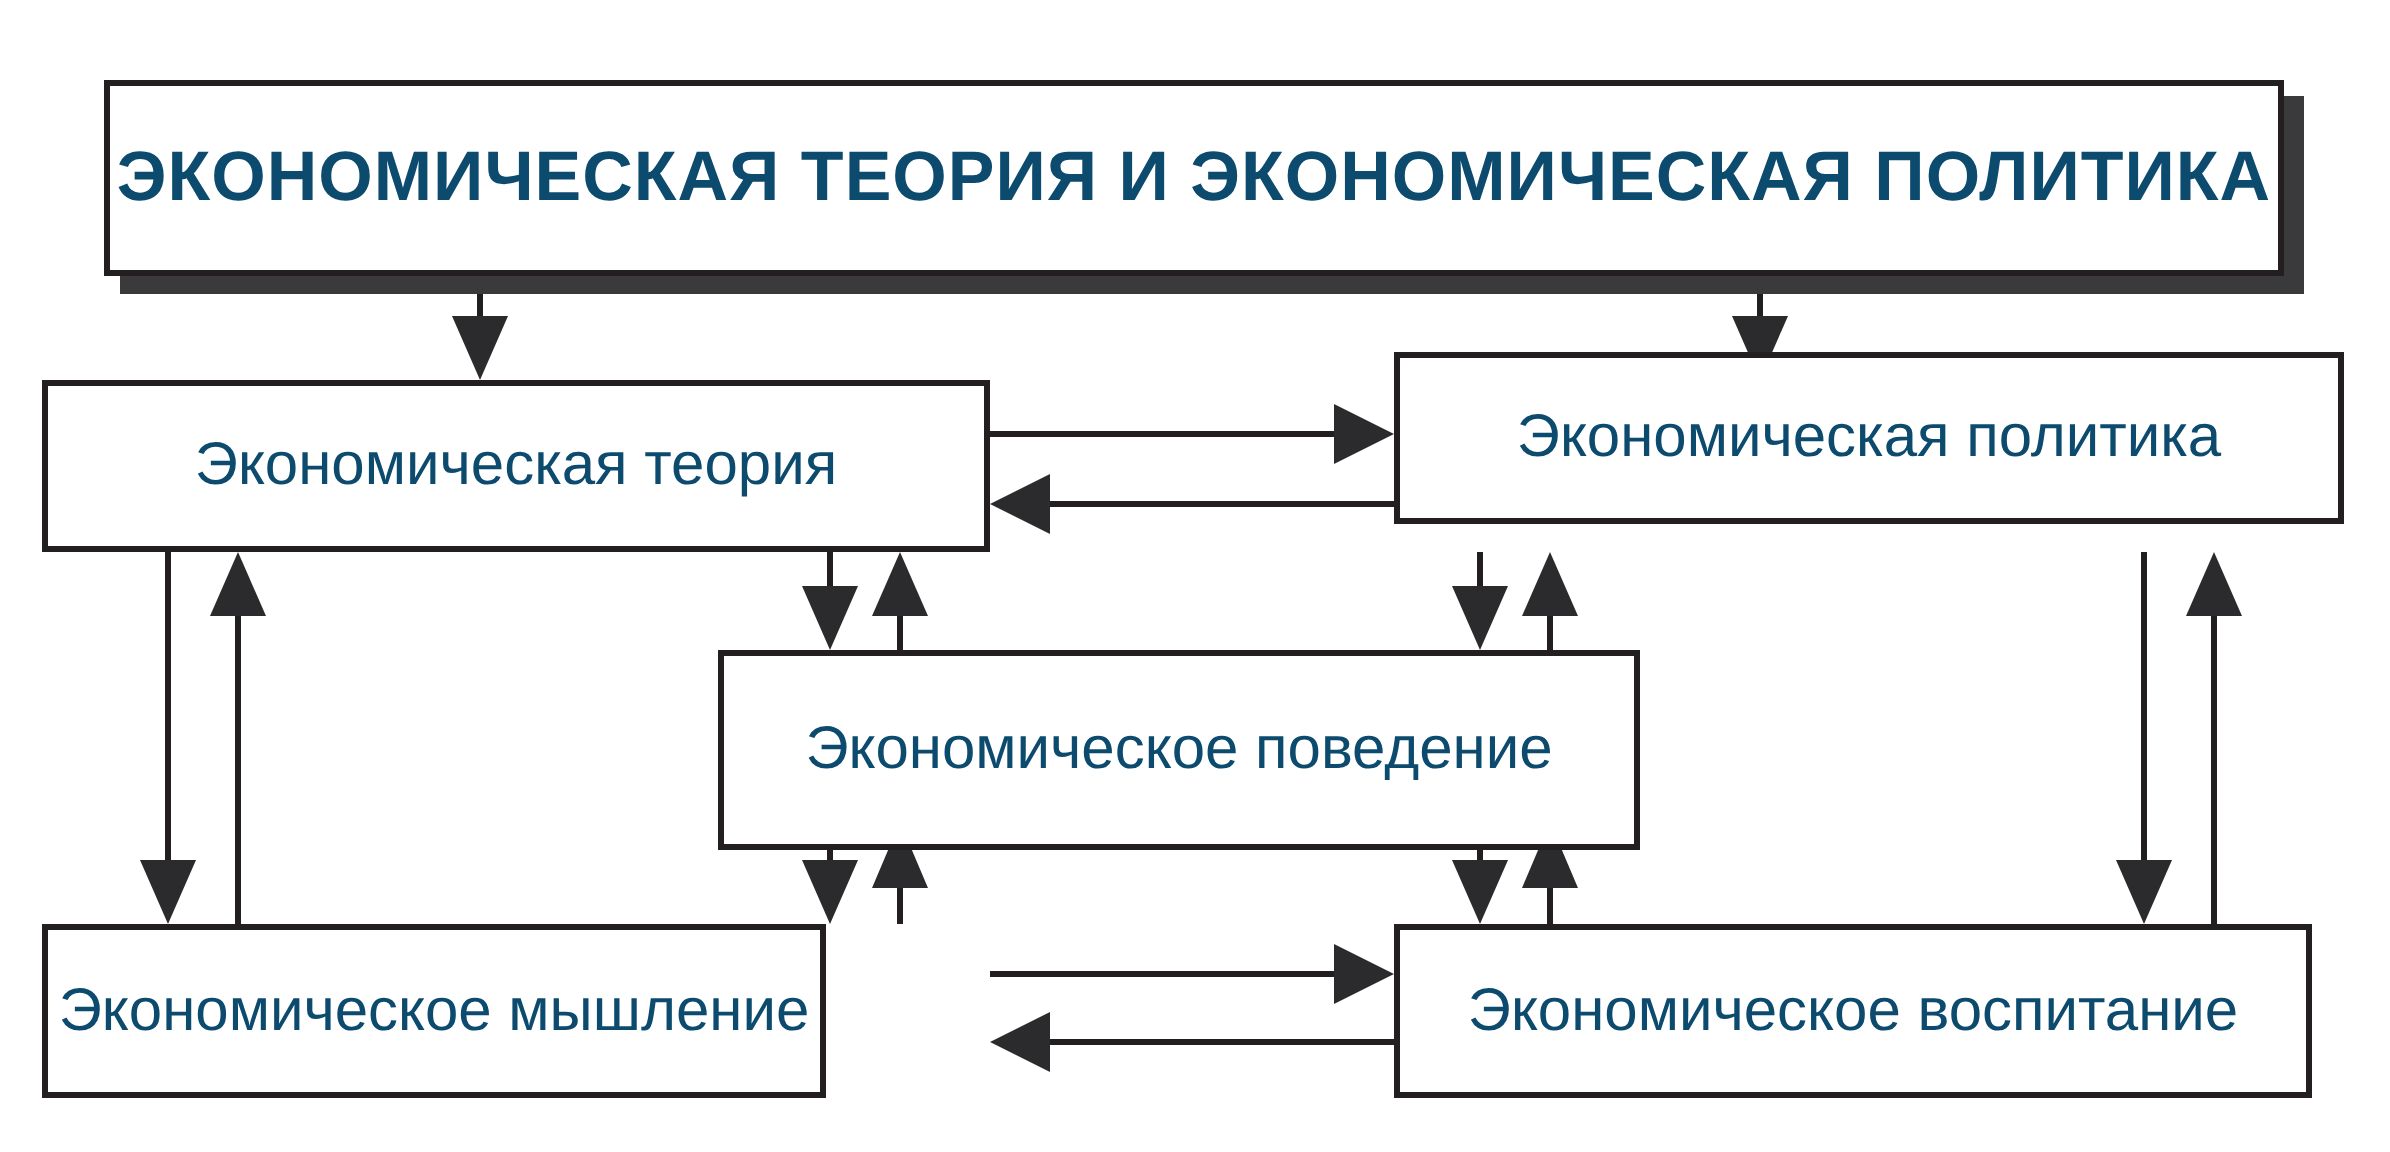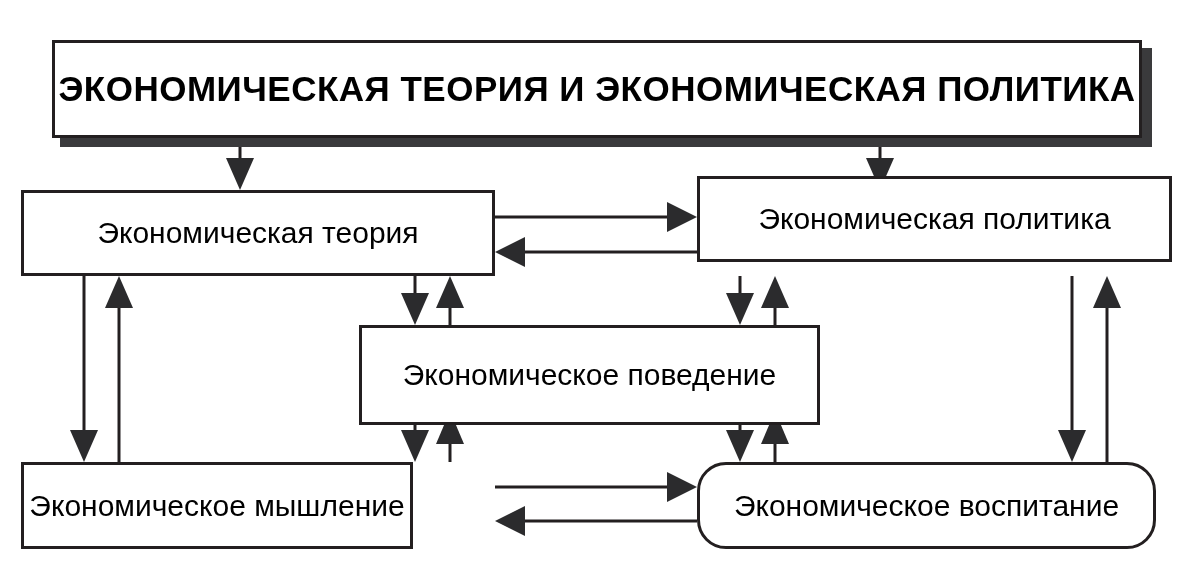--- a/index.html
+++ b/index.html
@@ -19,21 +19,21 @@
   }
   .node {
     position: absolute;
     box-sizing: border-box;
     background: #ffffff;
     border: 3px solid #231f20;
     display: flex;
     align-items: center;
     justify-content: center;
     text-align: center;
-    color: #000000;
+    color: #0c4a6e;
     z-index: 5;
   }
   .node-label {
     display: block;
     line-height: 1.05;
     white-space: nowrap;
   }
   
   #title-node {
     left: 52px;
@@ -82,21 +82,20 @@
     left: 21px;
     top: 462px;
     width: 392px;
     height: 87px;
   }
   #node-education {
     left: 697px;
     top: 462px;
     width: 459px;
     height: 87px;
-    border-radius: 29px;
   }
   .node.content .node-label {
     font-size: 30px;
     font-weight: normal;
   }
   
   #arrow-layer {
     position: absolute;
     left: 0;
     top: 0;

